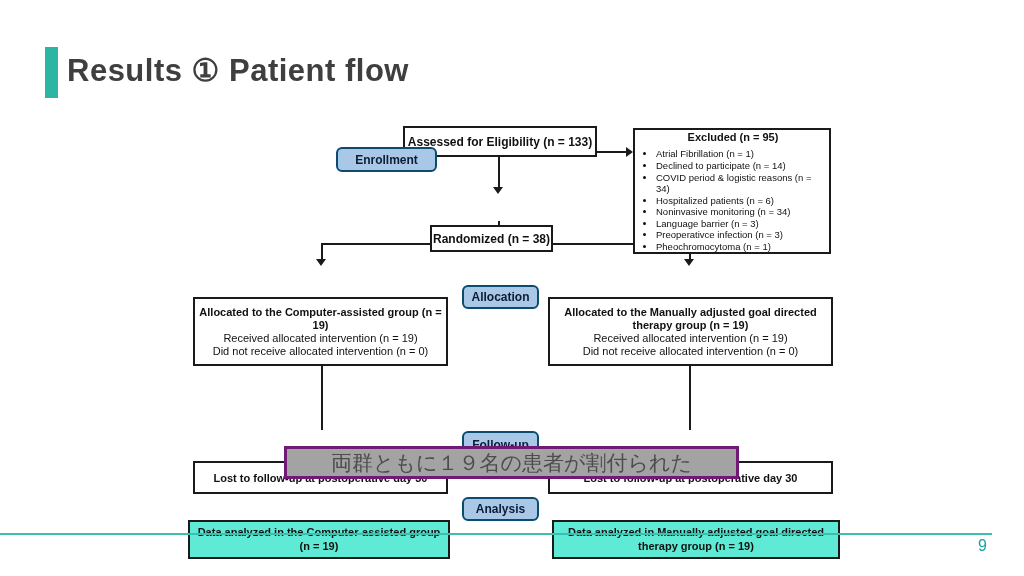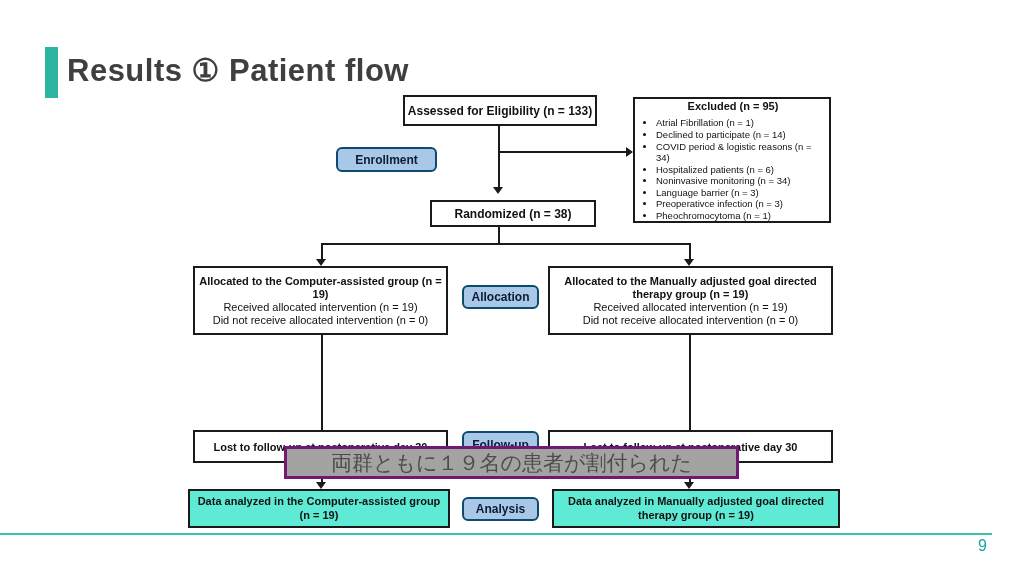--- a/index.html
+++ b/index.html
@@ -5,27 +5,27 @@
   html,body{margin:0;padding:0;background:#e8e8e8;}
   .slide{
     position:relative;width:1024px;height:576px;background:#ffffff;overflow:hidden;
     font-family:"Liberation Sans", sans-serif;color:#111;
   }
   .abs{position:absolute;box-sizing:border-box;}
   
   .title-bar{left:45px;top:47px;width:13px;height:51px;background:#2cb5a3;}
   .slide-title{left:67px;top:52px;font-size:31px;font-weight:700;color:#3f3f3f;letter-spacing:0.5px;white-space:nowrap;}
   
-  .fbox{border:2px solid #1a1a1a;background:#fff;display:flex;align-items:center;justify-content:center;text-align:center;}
+  .fbox{border:2px solid #1a1a1a;background:#fff;display:flex;align-items:center;justify-content:center;text-align:center;margin-top:31px;}
   .fbox-col{flex-direction:column;}
   .b-assessed{left:403px;top:95px;width:194px;height:31px;font-size:12px;font-weight:700;}
   .b-excluded{left:633px;top:97px;width:198px;height:126px;align-items:flex-start;padding:6px 4px 4px 6px;}
   .b-excluded .ex-title{text-align:center;font-size:11px;font-weight:700;margin-bottom:5px;}
   .b-excluded ul{margin:0;padding-left:15px;text-align:left;font-size:9.5px;line-height:11.6px;list-style:disc;}
-  .b-randomized{left:430px;top:200px;width:166px;height:27px;font-size:12px;font-weight:700;}
+  .b-randomized{left:430px;top:194px;width:123px;height:27px;font-size:12px;font-weight:700;}
   .b-alloc{height:69px;padding:3px 4px;font-size:11px;line-height:13px;}
   .b-alloc .hd{font-weight:700;}
   .b-alloc-left{left:193px;top:266px;width:255px;}
   .b-alloc-right{left:548px;top:266px;width:285px;}
   .b-follow{height:33px;font-size:11px;font-weight:700;}
   .b-follow-left{left:193px;top:430px;width:255px;}
   .b-follow-right{left:548px;top:430px;width:285px;}
   .b-analysis{height:39px;font-size:11px;font-weight:700;background:#5eead4;padding:2px 1px;line-height:13.5px;}
   .b-analysis-left{left:188px;top:489px;width:262px;}
   .b-analysis-right{left:552px;top:489px;width:288px;}

